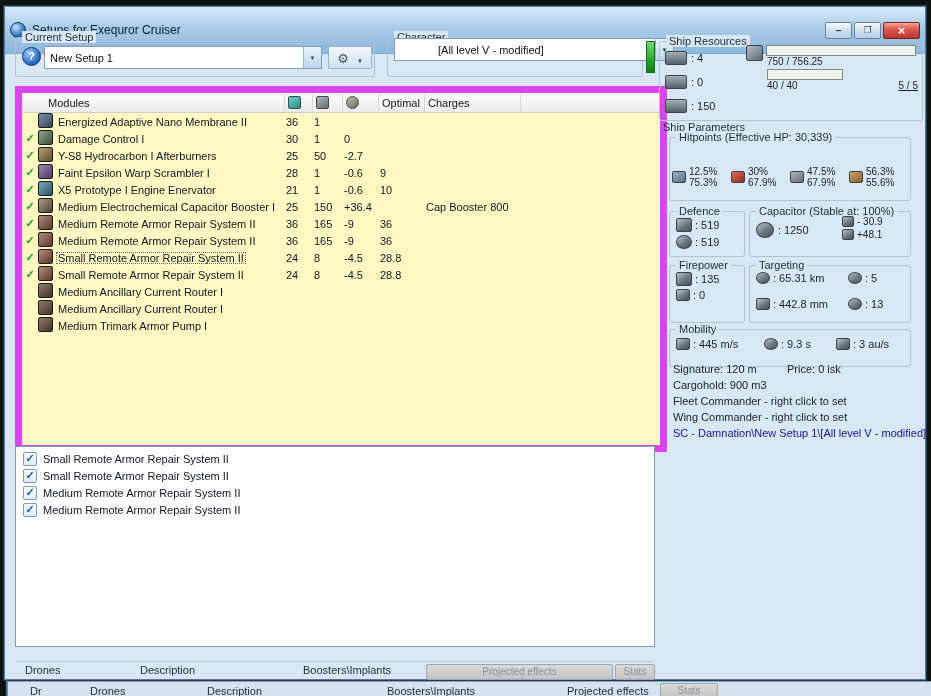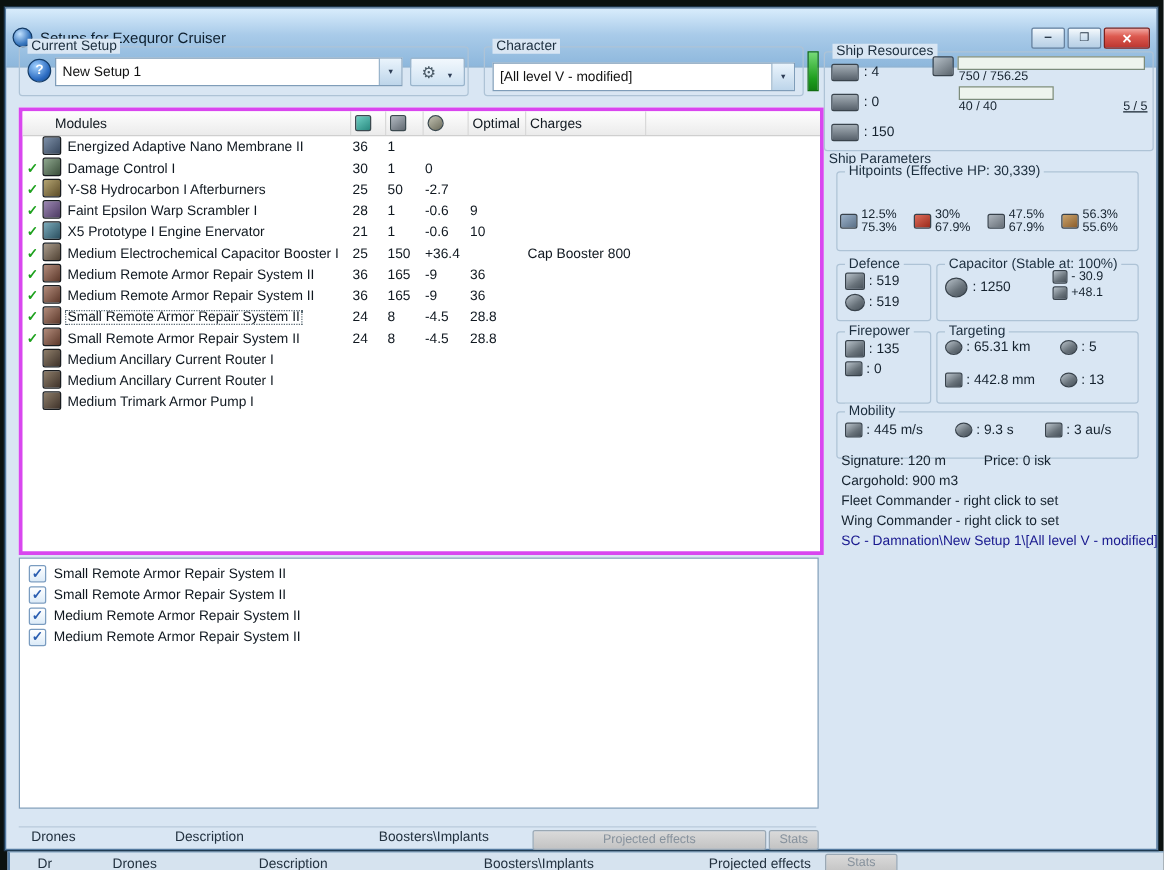--- a/index.html
+++ b/index.html
@@ -29,28 +29,28 @@
 
   
   #grp-setup{left:10px;top:30px;width:358px;height:38px;}
   #grp-char{left:382px;top:30px;width:254px;height:38px;}
   .helpbtn{position:absolute;left:6px;top:9px;width:17px;height:17px;border-radius:50%;background:radial-gradient(circle at 35% 30%,#9fd0ff,#2a6ac0 65%,#17457e);color:#fff;font-size:11px;font-weight:bold;text-align:center;line-height:17px;border:1px solid #123a66;}
   .combo{position:absolute;height:21px;background:#fff;border:1px solid #7f9db9;display:flex;align-items:center;font-size:11px;color:#111;}
   .combo-text{flex:1;padding:0 5px;white-space:nowrap;overflow:hidden;}
   .combo-btn{width:17px;align-self:stretch;background:linear-gradient(#eaf4fc,#bdd5ea);border-left:1px solid #9ab5cc;position:relative;}
   .combo-btn::after{content:"▼";position:absolute;left:0;right:0;top:0;bottom:0;display:flex;align-items:center;justify-content:center;font-size:6px;color:#2c3c55;}
   #setup-combo{left:28px;top:8px;width:276px;}
-  #char-combo{left:6px;top:12px;width:240px;}
+  #char-combo{left:6px;top:0;width:240px;padding-left:38px;}
   #toolbtn{position:absolute;left:312px;top:8px;width:42px;height:21px;border:1px solid #9ab5cc;border-radius:2px;background:linear-gradient(#f2f8fd,#cfe2f2);display:flex;align-items:center;justify-content:space-evenly;}
   #toolbtn .gear::after{content:"⚙";font-size:13px;color:#4a5a66;}
   #toolbtn .dda::after{content:"▼";font-size:6px;color:#2c3c55;}
   #charbar{position:absolute;left:641px;top:34px;width:7px;height:30px;background:linear-gradient(#76da76,#1e9e1e 70%,#128012);border:1px solid #116e11;}
 
   
-  #modules-panel{position:absolute;left:10px;top:79px;width:638px;height:352px;background:#ffffff;border:3px solid #d946ef;overflow:hidden;}
+  #modules-panel{position:absolute;left:10px;top:79px;width:638px;height:352px;background:#fef9c3;border:7px solid #d946ef;overflow:hidden;}
   .mgrid{display:grid;grid-template-columns:16px 18px 228px 28px 30px 36px 46px 96px 1fr;align-items:center;font-size:11px;color:#101820;}
   #mheader{height:19px;background:linear-gradient(#fefefe,#ebebeb);border-bottom:1px solid #cfcfcf;}
   #mheader>span{height:100%;display:flex;align-items:center;padding-left:3px;}
   #mheader .h-modules{grid-column:1/4;padding-left:26px;}
   #mheader .hsep{border-left:1px solid #d9d9d9;}
   .hicon{width:11px;height:11px;border:1px solid #3c4a50;border-radius:2px;display:inline-block;}
   .hi-cpu{background:linear-gradient(145deg,#6fd0c4,#2a8a80);}
   .hi-pg{background:linear-gradient(145deg,#b2bac2,#626a72);}
   .hi-cap{background:linear-gradient(145deg,#c2c2b2,#6a6a5a);border-radius:50%;}
   .mrow{height:17px;}

